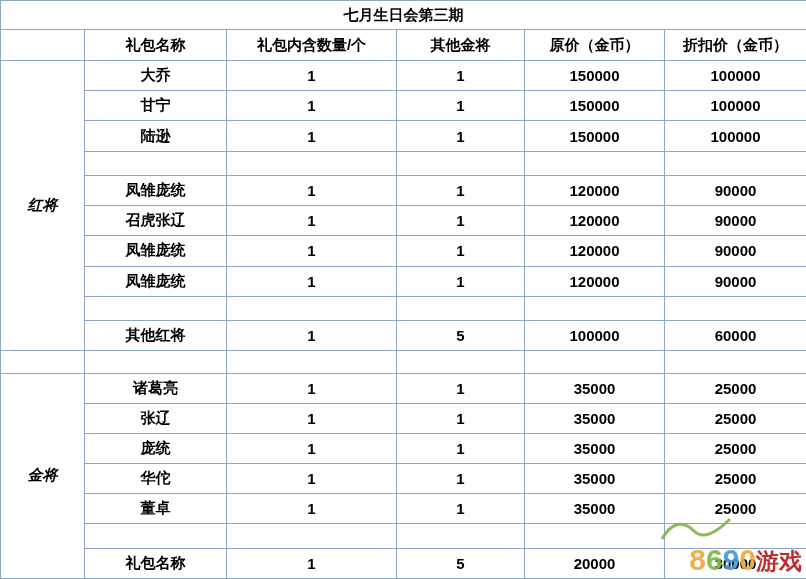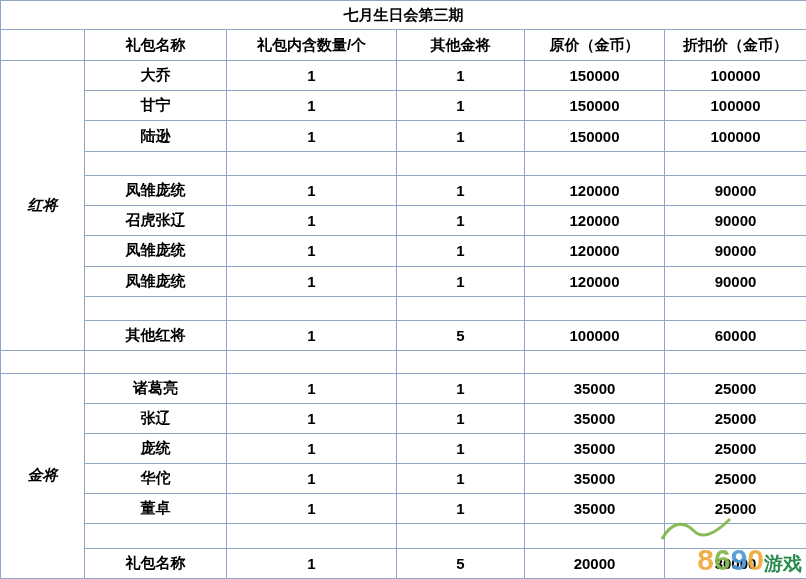--- a/index.html
+++ b/index.html
@@ -76,21 +76,21 @@
   .wm-text {
     font-family: "Liberation Sans", sans-serif;
     font-weight: bold;
     font-size: 30px;
     letter-spacing: -1px;
   }
   .wm-eight { color: #f0a93c; }
   .wm-six { color: #7fb64a; }
   .wm-nine { color: #4b9ad6; }
   .wm-zero { color: #f0a93c; }
-  .wm-label { color: #15803d; font-size: 19px; font-weight: bold; }
+  .wm-label { color: #b91c1c; font-size: 23px; font-weight: bold; }
   .wm-wrap { display: flex; align-items: flex-end; gap: 1px; }
   .wm-curve { position: absolute; right: 70px; bottom: 34px; }
 </style>
 </head>
 <body>
 
 <div class="sheet">
   <table class="grid">
     <colgroup>
       <col class="c0">

